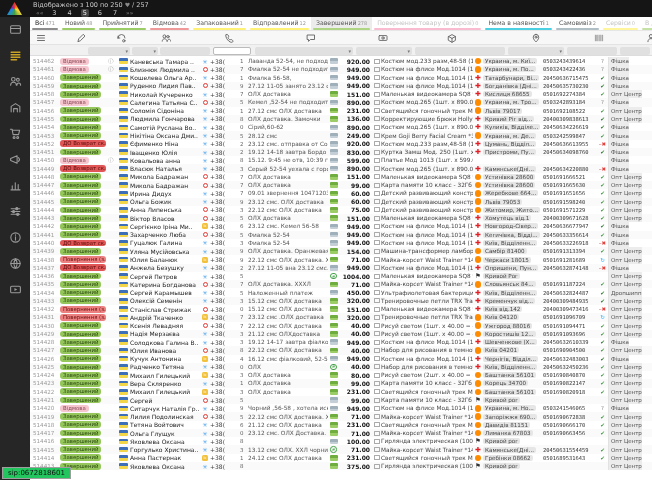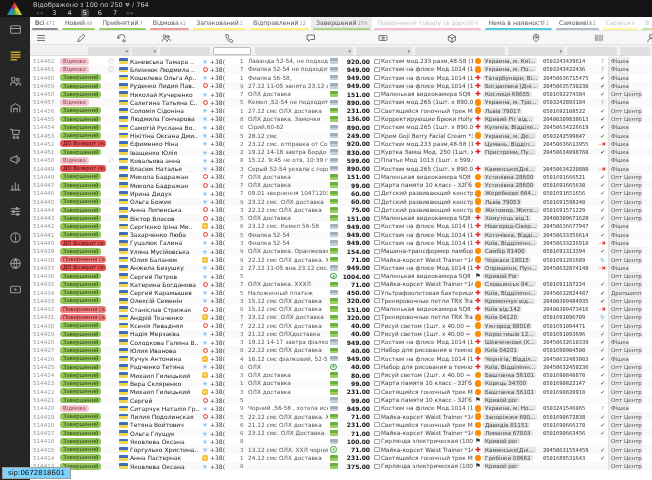--- a/index.html
+++ b/index.html
@@ -83,32 +83,32 @@
   .cr-np { color:#e31e24; font-size:7px; }
   .cr-pk { color:#333; font-size:6.5px; }
   .chip { background:#e6e6e6; border-radius:2px; padding:0 2px; font-size:5.6px; color:#444; max-width:58px; overflow:hidden; white-space:nowrap; }
   .ts-ok { color:#43a047; }
   .ts-ok2 { color:#2e7d32; font-weight:bold; }
   .ts-q { color:#8a8a8a; }
   .ts-ret { color:#e53935; }
   .ts-ref { color:#29b6f6; }
 
   
-  #sipbar { position:absolute; left:2px; bottom:1px; background:#7dd3fc; border:1px solid #9e9e9e; font-size:7px; color:#111; padding:1px 5px; z-index:9; }
+  #sipbar { position:absolute; left:2px; bottom:1px; background:#22c55e; border:1px solid #9e9e9e; font-size:7px; color:#111; padding:1px 5px; z-index:9; }
 </style>
 </head>
 <body>
 
 <div id="app">
   <div id="topbar">
     <div id="logo"></div>
     <div id="shown-line">
       <span>Відображено з 100 по 250</span>
       <span class="heart"> ♥ </span>
-      <span>/ 764</span>
+      <span>/ 257</span>
     </div>
     <div id="pager">
         <span class="pgbtn">««</span>
         <span class="pg">3</span>
         <span class="pg">4</span>
         <span class="pg cur">5</span>
         <span class="pg">6</span>
         <span class="pg">7</span>
         <span class="pgbtn">»»</span>
       </div>

